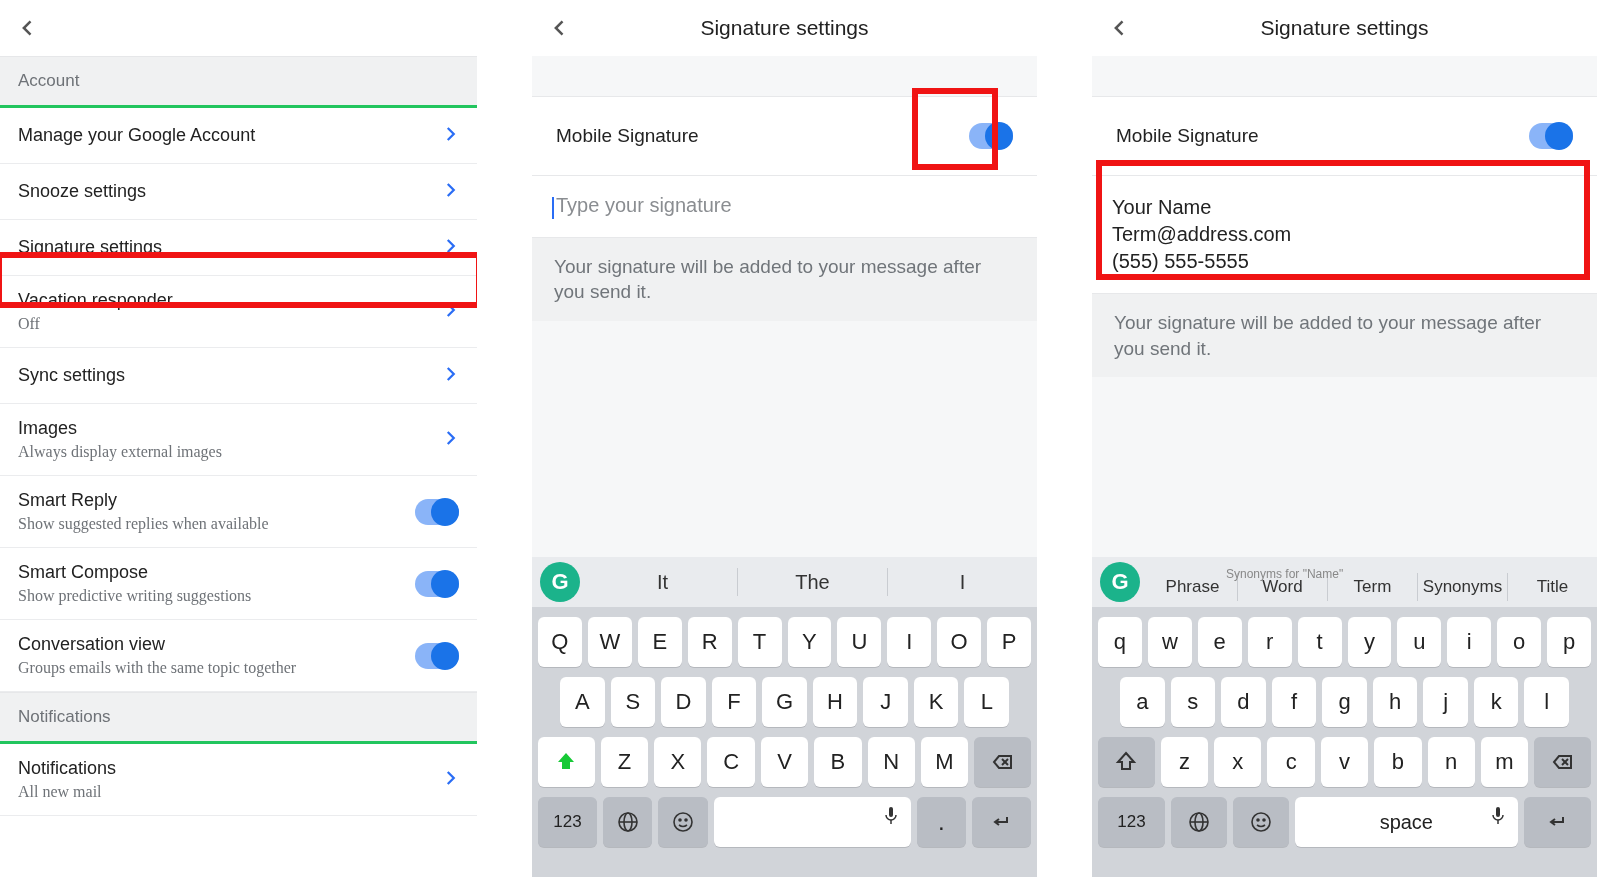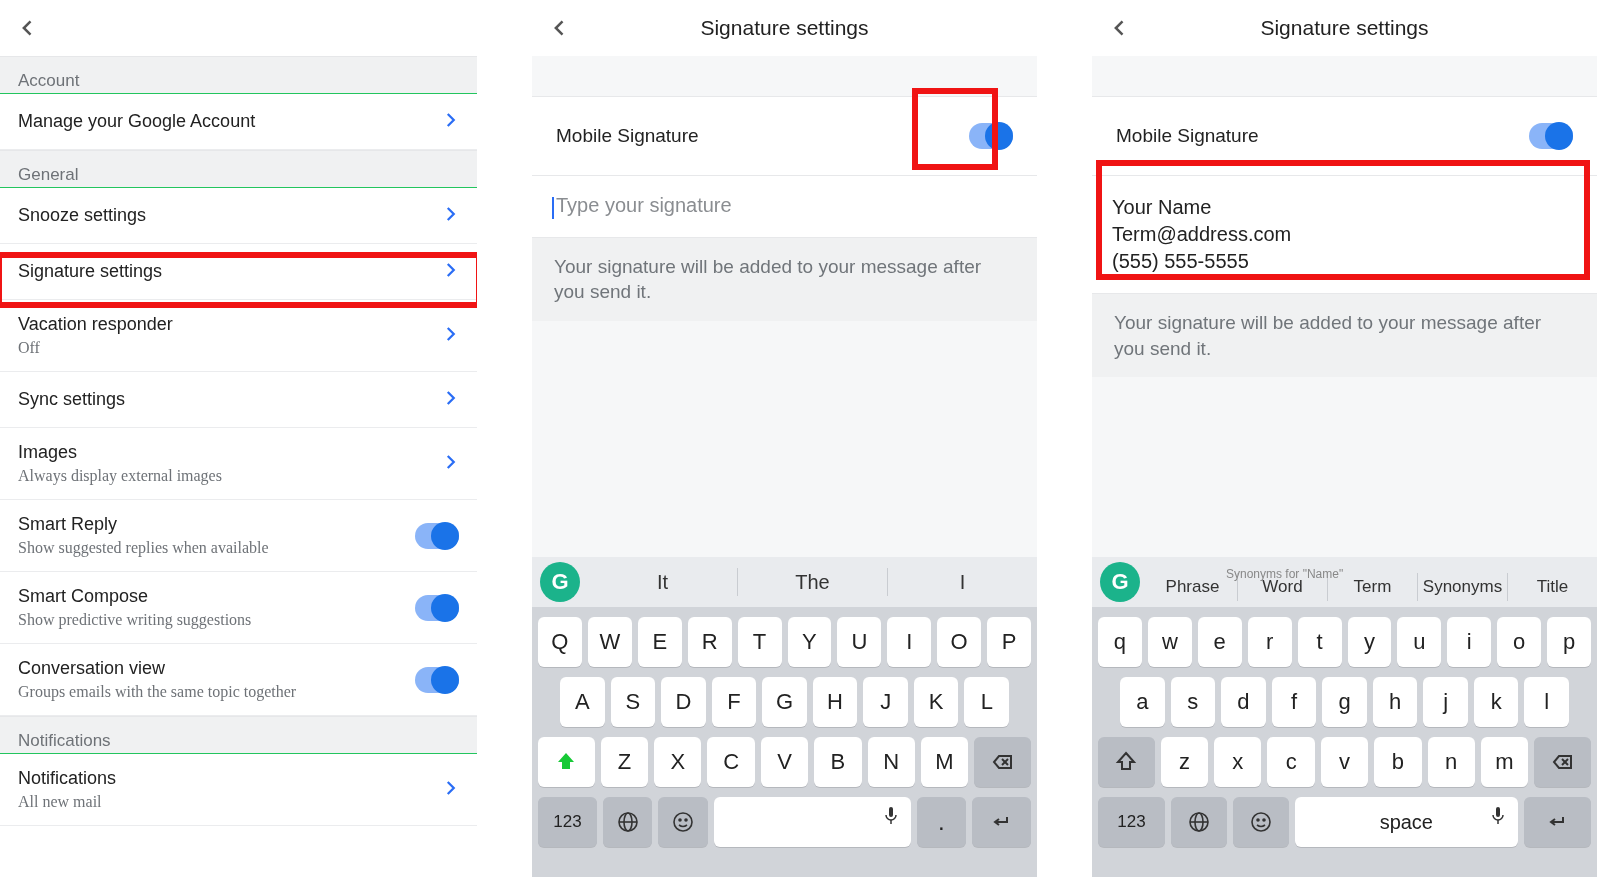--- a/index.html
+++ b/index.html
@@ -9,21 +9,21 @@
   .pane1 { width:478px; background:#fff; }
   .pane2 { width:506px; background:#f6f7f8; }
   .pane3 { width:506px; background:#f6f7f8; }
   .gap { width:54px; }
   
   .hdr { height:56px; display:flex; align-items:center; padding:0 14px; background:#fff; position:relative; }
   .hdr .title { position:absolute; left:0; right:0; text-align:center; font-size:21px; color:#222; }
   .back { width:28px; height:28px; display:flex; align-items:center; justify-content:center; }
   .back svg { stroke:#555; }
   
-  .sect { background:#f0f1f2; padding:14px 18px 2px 18px; font-size:17px; color:#6e7277; border-top:1px solid #e6e7e9; border-bottom:1px solid #22c55e; }
+  .sect { background:#f0f1f2; padding:14px 18px 14px 18px; font-size:17px; color:#6e7277; border-top:1px solid #e6e7e9; border-bottom:3px solid #22c55e; }
   
   .srow { display:flex; align-items:center; justify-content:space-between; padding:14px 18px; background:#fff; border-bottom:1px solid #ebecee; min-height:56px; position:relative; }
   .srow .labels { display:flex; flex-direction:column; gap:4px; }
   .srow .lab { font-size:18px; color:#222; }
   .srow .sub { font-size:16px; color:#6e7277;font-family:Liberation Serif, serif; }
   .chev svg { stroke:#2a6df5; }
   .toggle { width:44px; height:26px; border-radius:13px; background:#8ab4f8; position:relative; }
   .toggle .knob { position:absolute; right:0; top:-1px; width:28px; height:28px; border-radius:50%; background:#1a73e8; }
   
   .pbody { background:#f0f1f2; }
@@ -74,21 +74,20 @@
     <div class="sect">Account</div>
     <div class="srow">
       <div class="labels">
           <span class="lab">Manage your Google Account</span>
         </div>
       <span class="chev"><svg width="18" height="18" viewBox="0 0 24 24" fill="none" stroke-width="3">
             <polyline points="9 4 17 12 9 20"></polyline>
           </svg></span>
     </div>
 
-    <div class="sect">General</div>
 
     <div class="srow">
       <div class="labels">
           <span class="lab">Snooze settings</span>
         </div>
       <span class="chev"><svg width="18" height="18" viewBox="0 0 24 24" fill="none" stroke-width="3">
             <polyline points="9 4 17 12 9 20"></polyline>
           </svg></span>
     </div>
 

